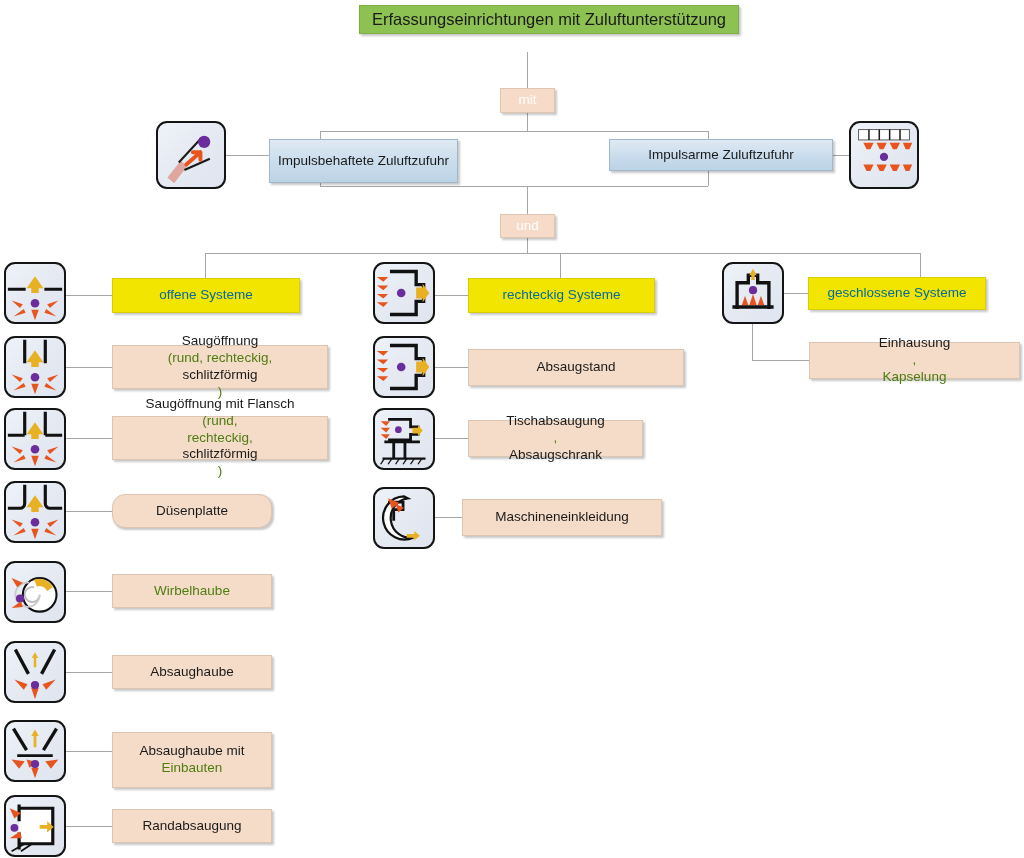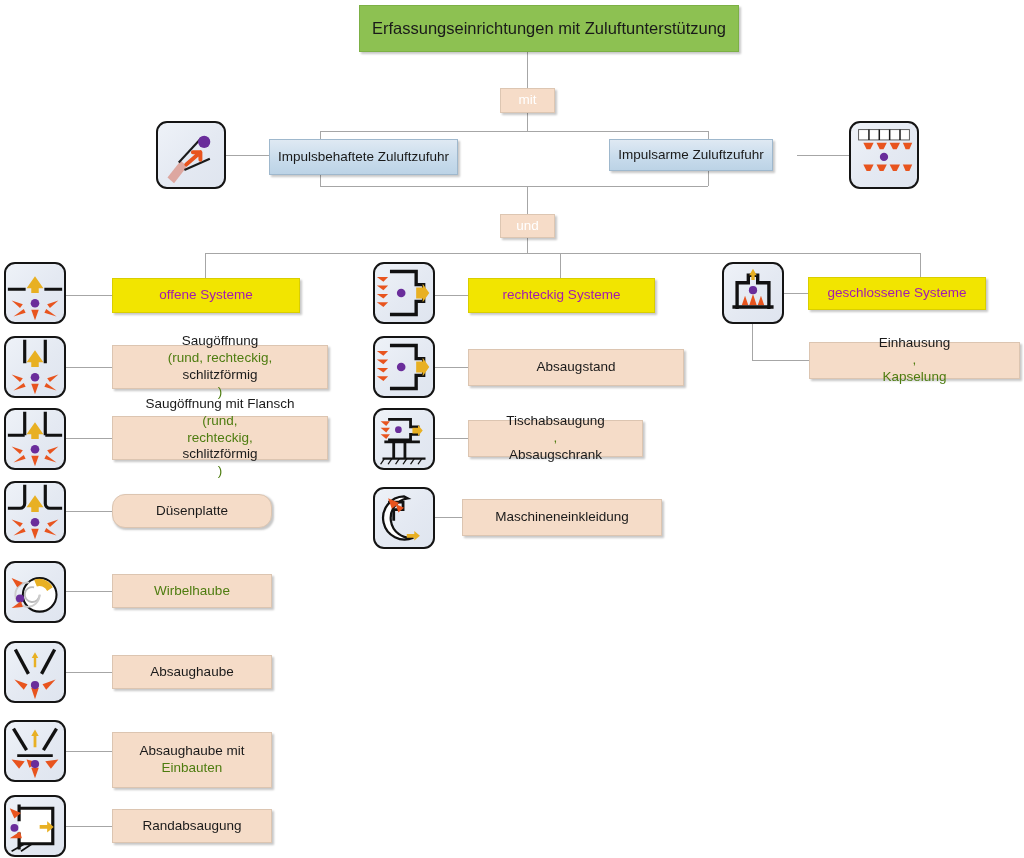--- a/index.html
+++ b/index.html
@@ -18,21 +18,21 @@
         border:1px solid #b9b1a8;line-height:1.25;
         box-shadow:1.5px 1.5px 2px rgba(0,0,0,.22);}
   .node span{display:block;padding:0 6px;}
 
   .n-title{background:#8DC152;border-color:#7cb045;color:#1a1a1a;
            font-size:16.5px;}
   .n-conn{background:#F6DCC8;border-color:#ddc6b2;color:#ffffff;
           font-size:13.5px;}
   .n-blue{background:linear-gradient(180deg,#dfe9f3 0%,#c9dcec 55%,#bcd3e6 100%);
           border-color:#9fb8cd;color:#1a1a1a;font-size:13.5px;}
-  .n-yellow{background:#F2E500;border-color:#d9ce00;color:#a21caf;
+  .n-yellow{background:#F2E500;border-color:#d9ce00;color:#0369a1;
             font-size:13.5px;}
   .n-peach{background:#F5DCC8;border-color:#dcc5b1;color:#1a1a1a;
            font-size:13.5px;}
   .wh{color:#4d7c0f;}
 
   
   .icon{position:absolute;box-sizing:border-box;
         background:linear-gradient(135deg,#eef2f8 0%,#e4e9f2 55%,#dfe5ef 100%);
         border:2.6px solid #141414;border-radius:11px;overflow:hidden;}
   .icon svg{display:block;width:100%;height:100%;}
@@ -71,35 +71,35 @@
   <div class="ln lnh" style="left:435px;top:438px;width:33px;"></div>
   <div class="ln lnh" style="left:435px;top:517px;width:33px;"></div>
 
   <div class="ln lnh" style="left:784px;top:293px;width:24px;"></div>
   <div class="ln lnv" style="left:752px;top:322px;height:38px;"></div>
   <div class="ln lnh" style="left:752px;top:360px;width:57px;"></div>
 
   <div class="ln lnh" style="left:226px;top:155px;width:43px;"></div>
   <div class="ln lnh" style="left:797px;top:155px;width:52px;"></div>
 
-  <div class="node n-title" style="left:359px;top:5px;width:380px;height:47px;">
+  <div class="node n-title" style="left:359px;top:5px;width:380px;height:29px;">
     <span>Erfassungseinrichtungen mit Zuluftunterstützung</span>
   </div>
 
   <div class="node n-conn" style="left:500px;top:88px;width:55px;height:25px;">
     <span>mit</span>
   </div>
   <div class="node n-conn" style="left:500px;top:214px;width:55px;height:24px;">
     <span>und</span>
   </div>
 
-  <div class="node n-blue" style="left:269px;top:139px;width:189px;height:36px;">
+  <div class="node n-blue" style="left:269px;top:139px;width:189px;height:44px;">
     <span>Impulsbehaftete Zuluftzufuhr</span>
   </div>
-  <div class="node n-blue" style="left:609px;top:139px;width:164px;height:32px;">
+  <div class="node n-blue" style="left:609px;top:139px;width:224px;height:32px;">
     <span>Impulsarme Zuluftzufuhr</span>
   </div>
 
   <div class="node n-yellow" style="left:112px;top:278px;width:188px;height:35px;">
     <span>offene Systeme</span>
   </div>
   <div class="node n-yellow" style="left:468px;top:278px;width:187px;height:35px;">
     <span>rechteckig Systeme</span>
   </div>
   <div class="node n-yellow" style="left:808px;top:277px;width:178px;height:33px;">

